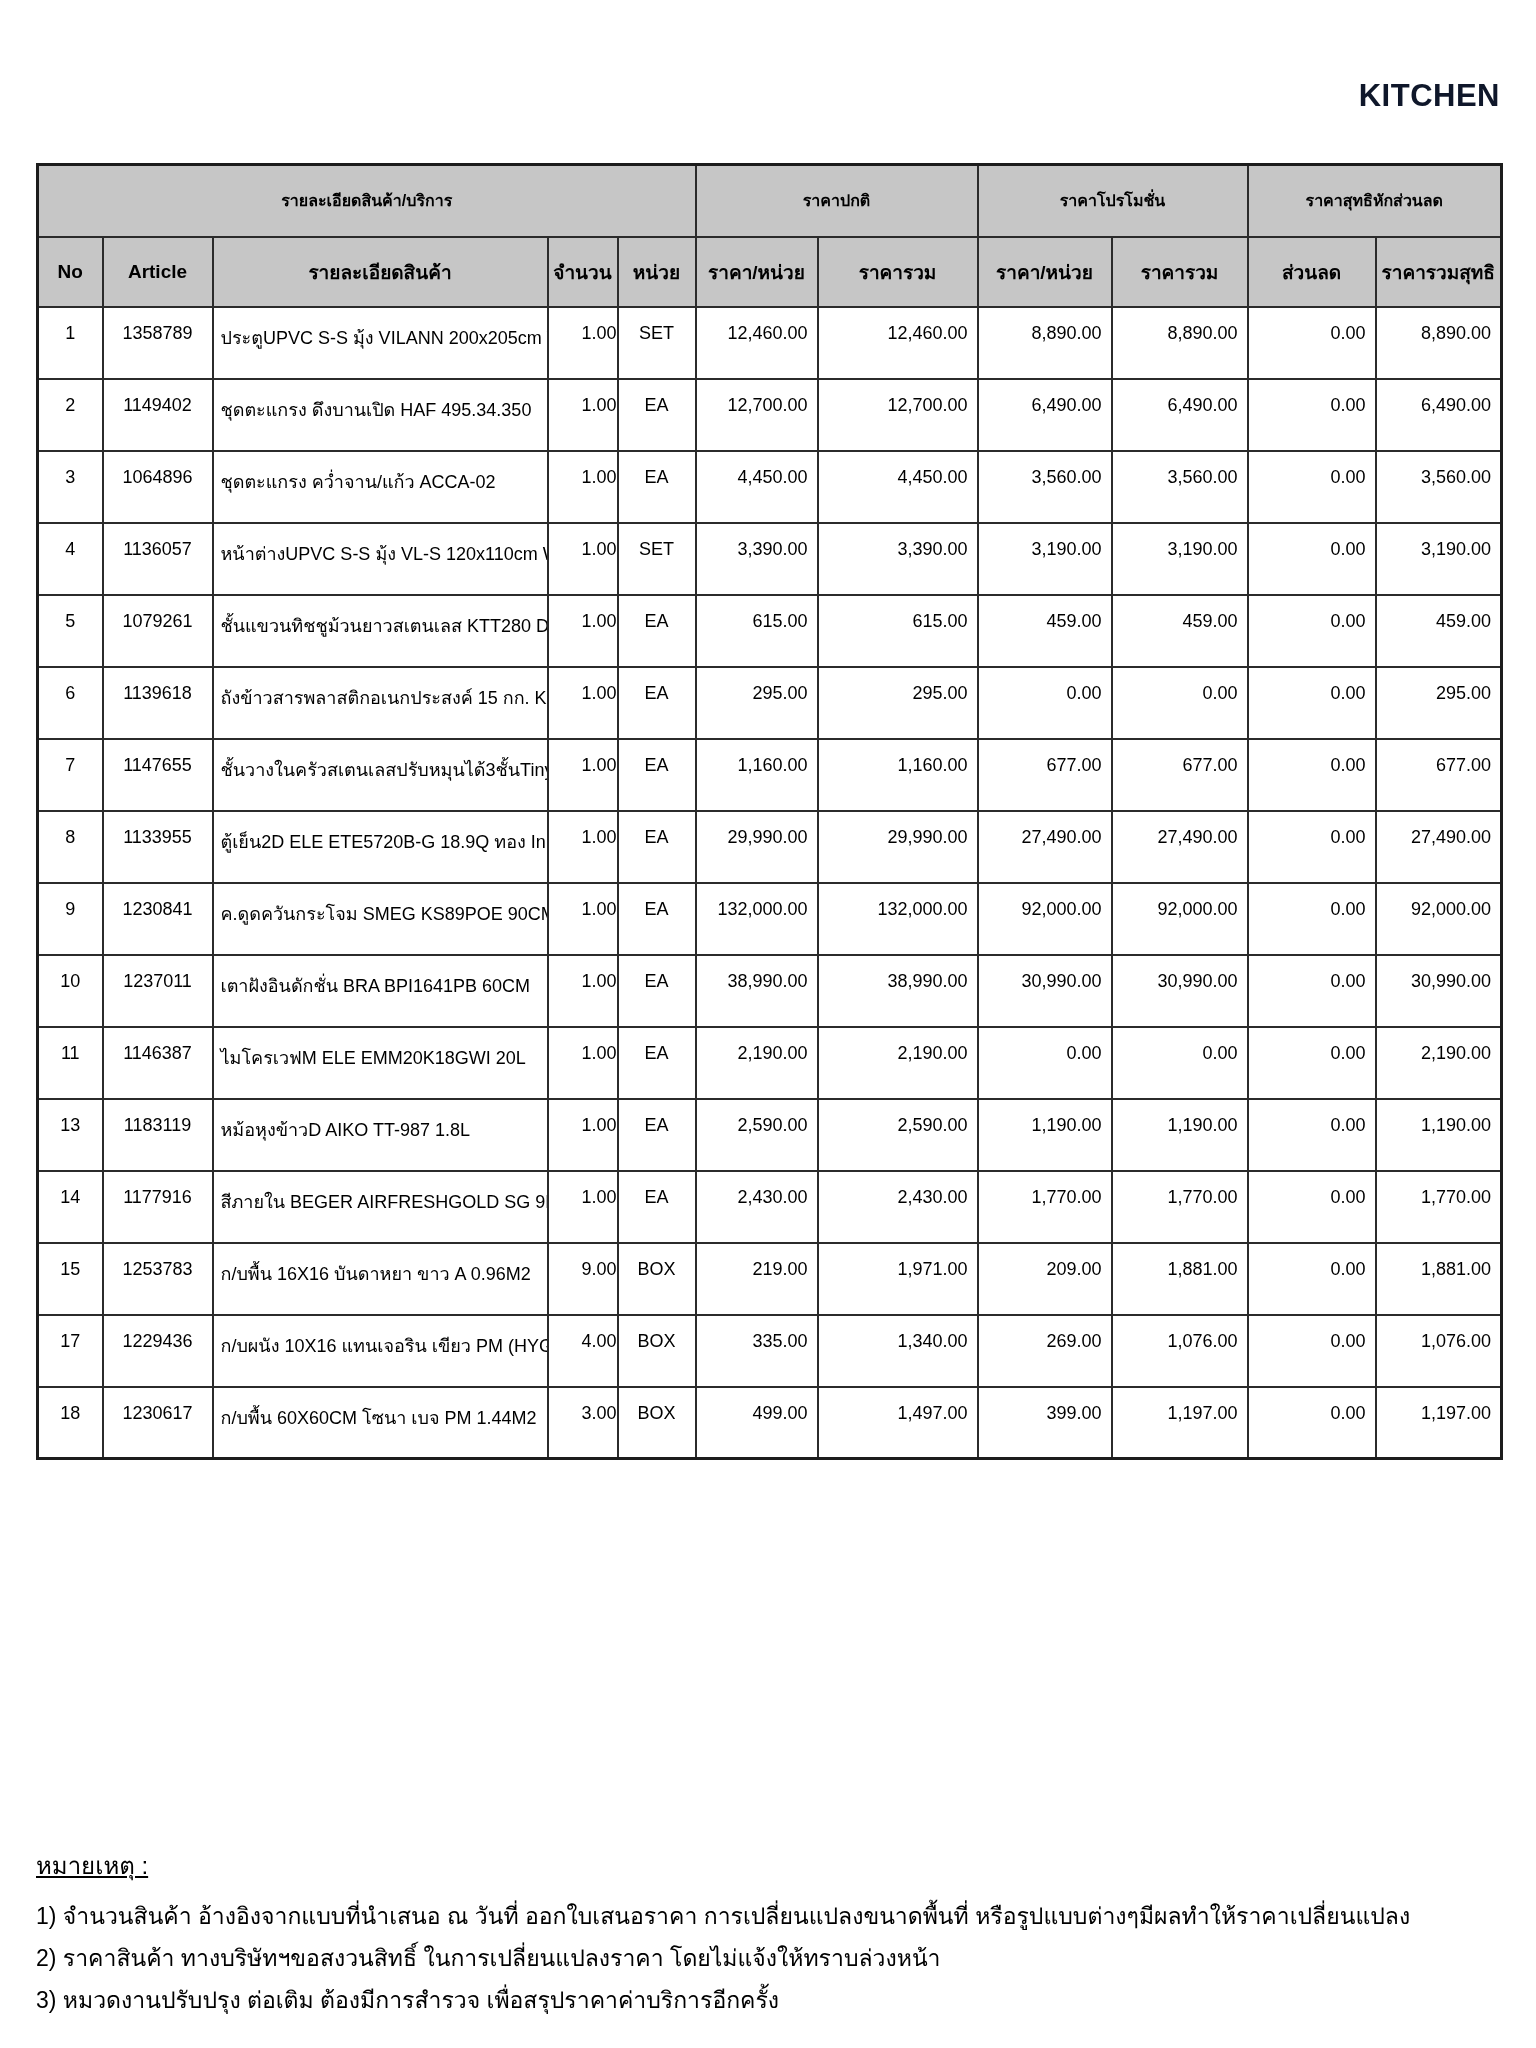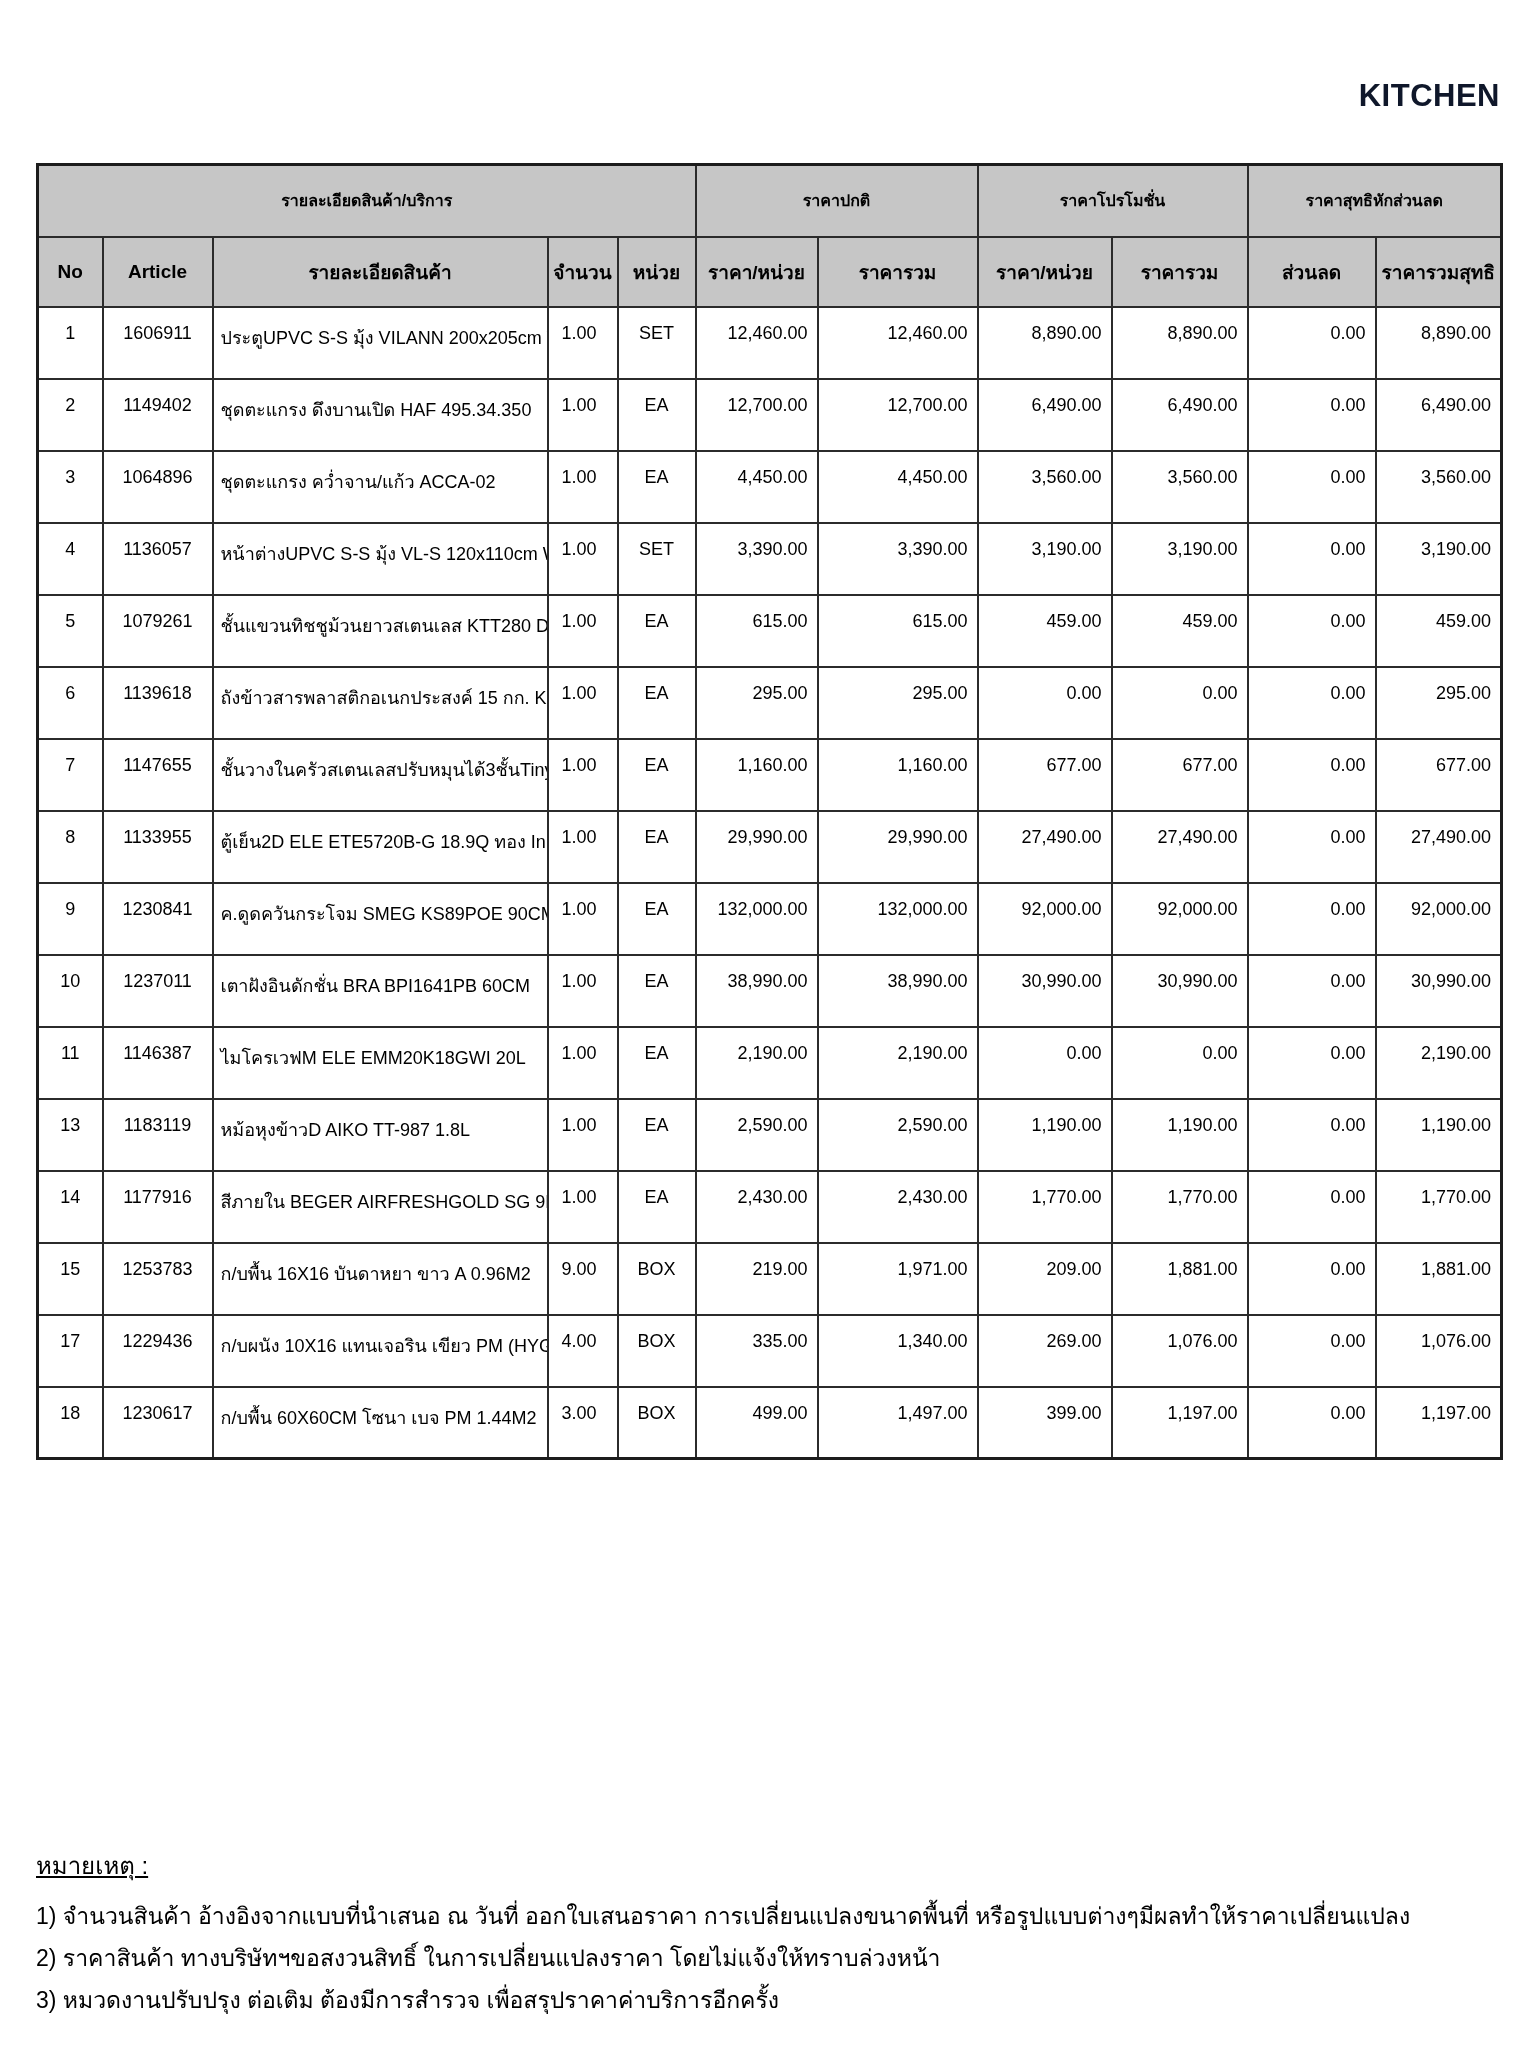--- a/index.html
+++ b/index.html
@@ -44,21 +44,21 @@
     height:72px;
     background:#ffffff;
     vertical-align:top;
     padding-top:15px;
     font-size:18px;
     white-space:nowrap;
   }
   td.c-no{text-align:center;}
   td.c-article{text-align:center;}
   td.c-desc{text-align:left;padding-left:7px;font-size:17px;}
-  td.c-qty{text-align:right;padding-right:20px;}
+  td.c-qty{text-align:right;padding-right:0;}
   td.c-unit{text-align:center;}
   td.c-num{text-align:right;padding-right:9px;}
   .notes{
     position:absolute;
     left:36px;top:1845px;
     width:1460px;
     font-size:23px;
     line-height:42px;
   }
   .notes-heading{
@@ -105,21 +105,21 @@
         <th>ราคารวม</th>
         <th>ราคา/หน่วย</th>
         <th>ราคารวม</th>
         <th>ส่วนลด</th>
         <th>ราคารวมสุทธิ</th>
       </tr>
     </thead>
     <tbody>
         <tr>
       <td class="c-no">1</td>
-      <td class="c-article">1606911</td>
+      <td class="c-article">1358789</td>
       <td class="c-desc">ประตูUPVC S-S มุ้ง VILANN 200x205cm WH</td>
       <td class="c-qty">1.00</td>
       <td class="c-unit">SET</td>
       <td class="c-num">12,460.00</td>
       <td class="c-num">12,460.00</td>
       <td class="c-num">8,890.00</td>
       <td class="c-num">8,890.00</td>
       <td class="c-num">0.00</td>
       <td class="c-num">8,890.00</td>
     </tr>

